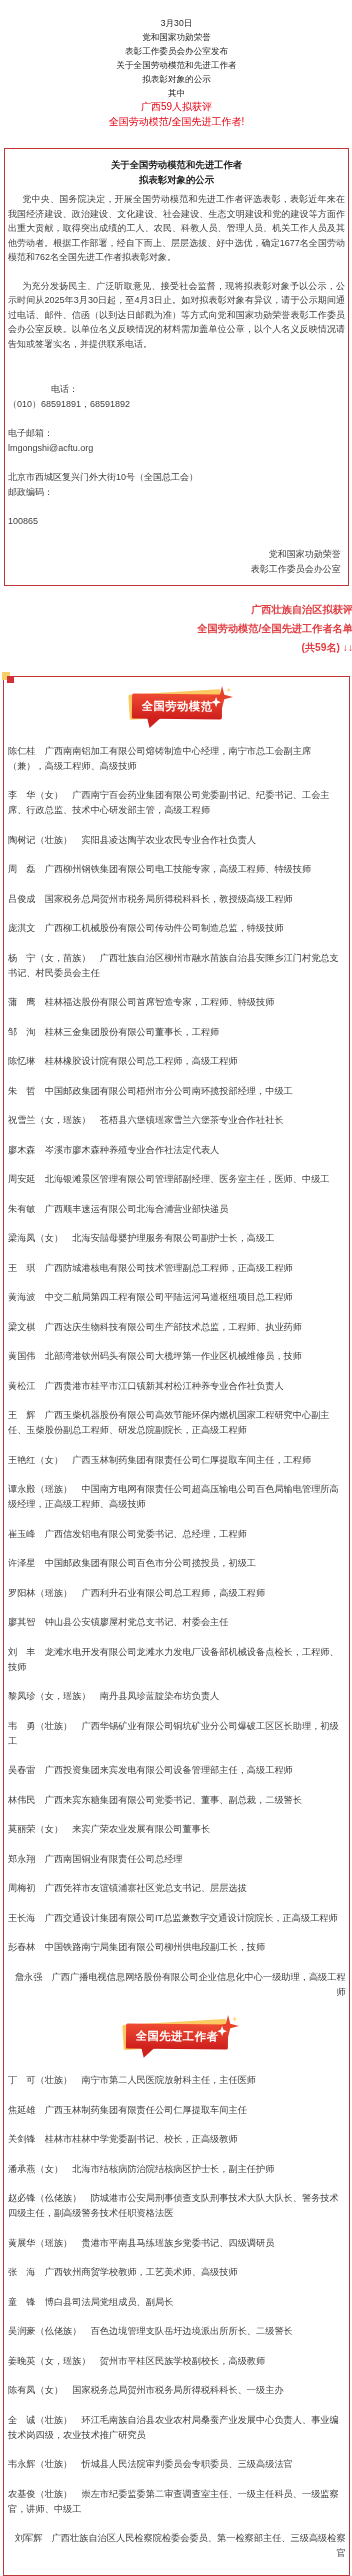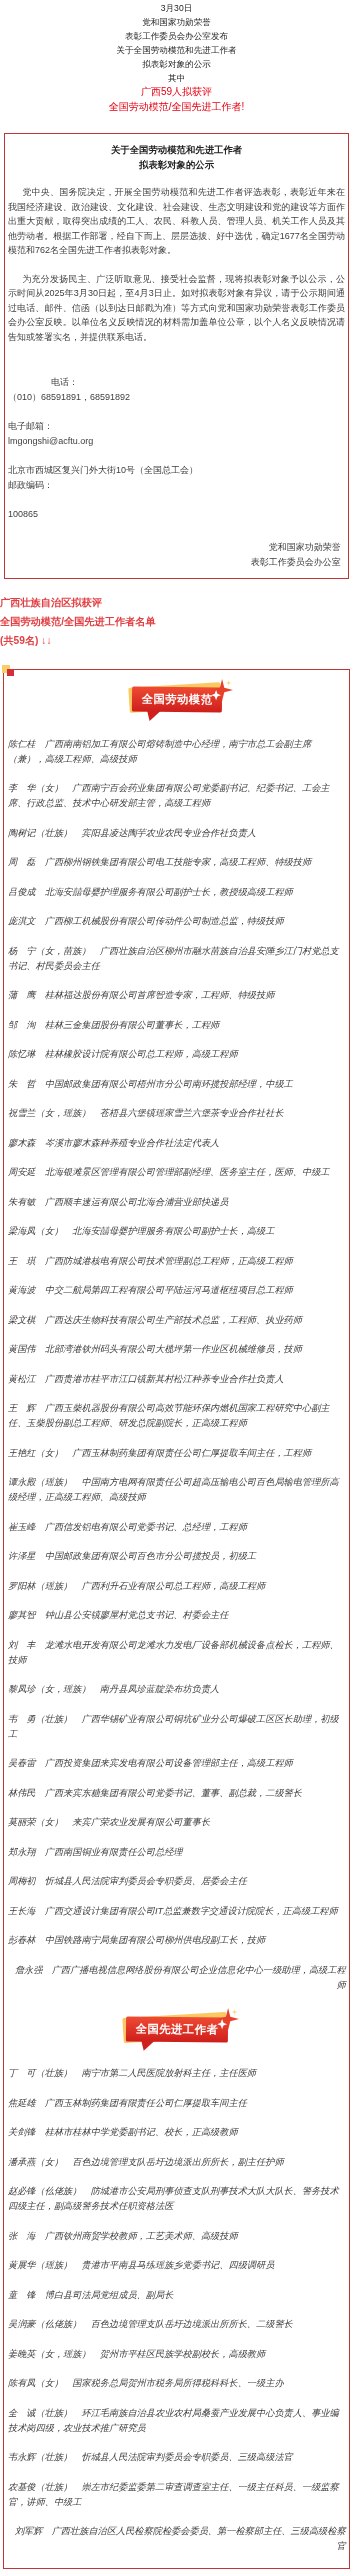--- a/index.html
+++ b/index.html
@@ -4,46 +4,46 @@
 <style>
   html,body{margin:0;padding:0;background:#ffffff;}
   body{
     width:353px;
     font-family:"Liberation Sans","DejaVu Sans",sans-serif;
     color:#3d3d3d;
     -webkit-font-smoothing:antialiased;
   }
   p{margin:0;}
   
-  .intro{padding-top:1px;text-align:center;}
+  .intro{padding-top:16px;text-align:center;}
   .intro p{font-size:8.6px;line-height:14px;color:#1f1f1f;}
   .intro-highlight p{color:#e60012;font-weight:normal;font-size:10px;line-height:14.5px;}
   
   .box1{
     border:1.1px solid #c13437;
     margin:19.4px 3.8px 0 3.8px;
     padding:7.5px 3.2px 8.6px 3.2px;
     overflow:hidden;
   }
   .doc-title p{
     text-align:center;font-weight:bold;font-size:9.4px;line-height:15.6px;color:#222222;
   }
-  .paras{margin-top:12px;}
+  .paras{margin-top:4px;}
   .para{
     font-size:9px;line-height:14.5px;margin-bottom:14px;
     text-indent:1.6em;color:#3d3d3d;text-align:justify;
   }
   .contacts{margin-top:31px;}
   .contact-line{font-size:9px;line-height:14.5px;}
   .contact-line:nth-child(odd){margin-top:15px;}
   .contacts .contact-line:first-child{margin-top:0;margin-left:43px;}
   .signature{margin-top:18.3px;text-align:right;padding-right:4.3px;}
   .signature p{font-size:9px;line-height:15px;color:#3d3d3d;}
   
-  .red-heading{margin-top:14px;text-align:left;}
+  .red-heading{margin-top:14px;text-align:right;}
   .red-heading p{color:#e13f43;font-weight:bold;font-size:10.2px;line-height:19px;}
   
   .box2{
     position:relative;
     border:1.1px solid #c13437;
     margin:18.3px 3.2px 0 3.2px;
     padding:0 3.2px 14px 3.8px;
   }
   .sq{position:absolute;}
   .sq-yellow{background:#f7cf68;}
@@ -61,21 +61,21 @@
     padding:0 9.7px;height:25px;line-height:25px;
     font-size:11.3px;font-weight:bold;color:#ffffff;letter-spacing:0.5px;
     border-radius:1.6px;transform:rotate(0.6deg);
   }
   .banner .tail{
     position:absolute;left:15px;bottom:-9.2px;width:16px;height:12px;
     background:#cf201e;clip-path:polygon(0 0,100% 0,18% 100%);
   }
   .banner .star{position:absolute;top:-9.2px;right:-11.3px;width:24px;height:24px;}
   
-  .entries{padding-top:2.2px;font-style:italic;}
+  .entries{padding-top:2.2px;}
   .entry{
     font-size:9.2px;line-height:15px;margin-bottom:14.5px;
     color:#3d3d3d;text-align:left;
   }
   .entries .entry:last-child{margin-bottom:0;text-align:right;}
 </style>
 </head>
 <body>
 
 <div class="intro">
@@ -136,21 +136,21 @@
       <path d="M13 22 L15.5 29 L22 31.5 L15.5 34 L13 41 L10.5 34 L4 31.5 L10.5 29 Z" fill="#ffffff"></path>
       <path d="M36 4 L37.2 8 L41 9.2 L37.2 10.4 L36 14 L34.8 10.4 L31 9.2 L34.8 8 Z" fill="#ffd879"></path>
     </svg>
   </div>
 
   <div class="entries">
       <p class="entry">陈仁桂　广西南南铝加工有限公司熔铸制造中心经理，南宁市总工会副主席（兼），高级工程师、高级技师</p>
       <p class="entry">李　华（女）　广西南宁百会药业集团有限公司党委副书记、纪委书记、工会主席、行政总监、技术中心研发部主管，高级工程师</p>
       <p class="entry">陶树记（壮族）　宾阳县凌达陶芋农业农民专业合作社负责人</p>
       <p class="entry">周　磊　广西柳州钢铁集团有限公司电工技能专家，高级工程师、特级技师</p>
-      <p class="entry">吕俊成　北海安囍母婴护理服务有限公司副护士长，教授级高级工程师</p>
+      <p class="entry">吕俊成　国家税务总局贺州市税务局所得税科科长，教授级高级工程师</p>
       <p class="entry">庞淇文　广西柳工机械股份有限公司传动件公司制造总监，特级技师</p>
       <p class="entry">杨　宁（女，苗族）　广西壮族自治区柳州市融水苗族自治县安陲乡江门村党总支书记、村民委员会主任</p>
       <p class="entry">蒲　鹰　桂林福达股份有限公司首席智造专家，工程师、特级技师</p>
       <p class="entry">邹　洵　桂林三金集团股份有限公司董事长，工程师</p>
       <p class="entry">陈忆琳　桂林橡胶设计院有限公司总工程师，高级工程师</p>
       <p class="entry">朱　哲　中国邮政集团有限公司梧州市分公司南环揽投部经理，中级工</p>
       <p class="entry">祝雪兰（女，瑶族）　苍梧县六堡镇瑶家雪兰六堡茶专业合作社社长</p>
       <p class="entry">廖木森　岑溪市廖木森种养殖专业合作社法定代表人</p>
       <p class="entry">周安延　北海银滩景区管理有限公司管理部副经理、医务室主任，医师、中级工</p>
       <p class="entry">朱有敏　广西顺丰速运有限公司北海合浦营业部快递员</p>
@@ -167,45 +167,45 @@
       <p class="entry">许泽星　中国邮政集团有限公司百色市分公司揽投员，初级工</p>
       <p class="entry">罗阳林（瑶族）　广西利升石业有限公司总工程师，高级工程师</p>
       <p class="entry">廖其智　钟山县公安镇廖屋村党总支书记、村委会主任</p>
       <p class="entry">刘　丰　龙滩水电开发有限公司龙滩水力发电厂设备部机械设备点检长，工程师、技师</p>
       <p class="entry">黎凤珍（女，瑶族）　南丹县凤珍蓝靛染布坊负责人</p>
       <p class="entry">韦　勇（壮族）　广西华锡矿业有限公司铜坑矿业分公司爆破工区区长助理，初级工</p>
       <p class="entry">吴春雷　广西投资集团来宾发电有限公司设备管理部主任，高级工程师</p>
       <p class="entry">林伟民　广西来宾东糖集团有限公司党委书记、董事、副总裁，二级警长</p>
       <p class="entry">莫丽荣（女）　来宾广荣农业发展有限公司董事长</p>
       <p class="entry">郑永翔　广西南国铜业有限责任公司总经理</p>
-      <p class="entry">周梅初　忻城县人民法院审判委员会专职委员、居委会主任</p>
+      <p class="entry">周梅初　广西凭祥市友谊镇浦寨社区党总支书记、层层选拔</p>
       <p class="entry">王长海　广西交通设计集团有限公司IT总监兼数字交通设计院院长，正高级工程师</p>
       <p class="entry">彭春林　中国铁路南宁局集团有限公司柳州供电段副工长，技师</p>
       <p class="entry">詹永强　广西广播电视信息网络股份有限公司企业信息化中心一级助理，高级工程师</p>
     </div>
 
   <div class="banner" style="margin-top:24px;">
     <span class="yellow"></span>
     <span class="tail"></span>
     <div class="red">全国先进工作者</div>
     <svg class="star" viewBox="0 0 44 44">
       <path d="M24 2 L28 18 L44 22 L28 26 L24 42 L20 26 L4 22 L20 18 Z" fill="#e8402a"></path>
       <path d="M13 22 L15.5 29 L22 31.5 L15.5 34 L13 41 L10.5 34 L4 31.5 L10.5 29 Z" fill="#ffffff"></path>
       <path d="M36 4 L37.2 8 L41 9.2 L37.2 10.4 L36 14 L34.8 10.4 L31 9.2 L34.8 8 Z" fill="#ffd879"></path>
     </svg>
   </div>
 
   <div class="entries">
       <p class="entry">丁　可（壮族）　南宁市第二人民医院放射科主任，主任医师</p>
       <p class="entry">焦延雄　广西玉林制药集团有限责任公司仁厚提取车间主任</p>
       <p class="entry">关剑锋　桂林市桂林中学党委副书记、校长，正高级教师</p>
-      <p class="entry">潘承燕（女）　百色边境管理支队岳圩边境派出所所长，副主任护师</p>
+      <p class="entry">潘承燕（女）　北海市结核病防治院结核病区护士长，副主任护师</p>
       <p class="entry">赵必锋（仫佬族）　防城港市公安局刑事侦查支队刑事技术大队大队长、警务技术四级主任，副高级警务技术任职资格法医</p>
+      <p class="entry">黄展华（瑶族）　贵港市平南县马练瑶族乡党委书记、四级调研员</p>
       <p class="entry">张　海　广西钦州商贸学校教师，工艺美术师、高级技师</p>
-      <p class="entry">黄展华（瑶族）　贵港市平南县马练瑶族乡党委书记、四级调研员</p>
       <p class="entry">童　锋　博白县司法局党组成员、副局长</p>
       <p class="entry">吴润豪（仫佬族）　百色边境管理支队岳圩边境派出所所长、二级警长</p>
       <p class="entry">姜晚英（女，瑶族）　贺州市平桂区民族学校副校长，高级教师</p>
       <p class="entry">陈有凤（女）　国家税务总局贺州市税务局所得税科科长、一级主办</p>
       <p class="entry">全　诚（壮族）　环江毛南族自治县农业农村局桑蚕产业发展中心负责人、事业编技术岗四级，农业技术推广研究员</p>
       <p class="entry">韦永辉（壮族）　忻城县人民法院审判委员会专职委员、三级高级法官</p>
       <p class="entry">农基俊（壮族）　崇左市纪委监委第二审查调查室主任、一级主任科员、一级监察官，讲师、中级工</p>
       <p class="entry">刘军辉　广西壮族自治区人民检察院检委会委员、第一检察部主任、三级高级检察官</p>
     </div>
 

